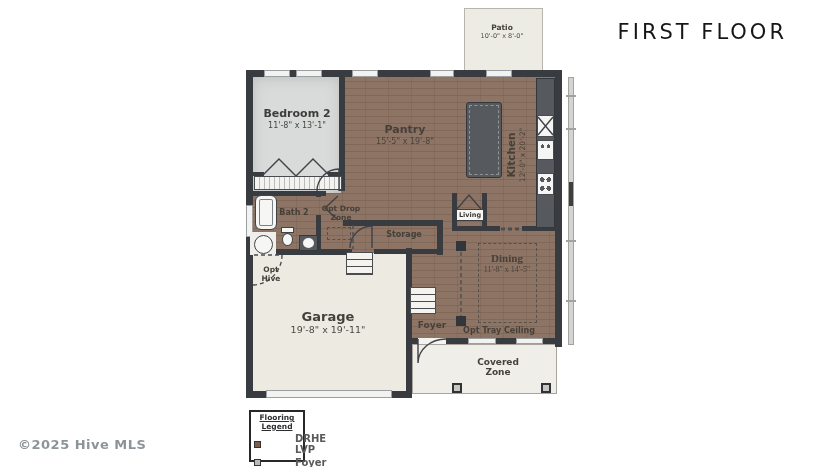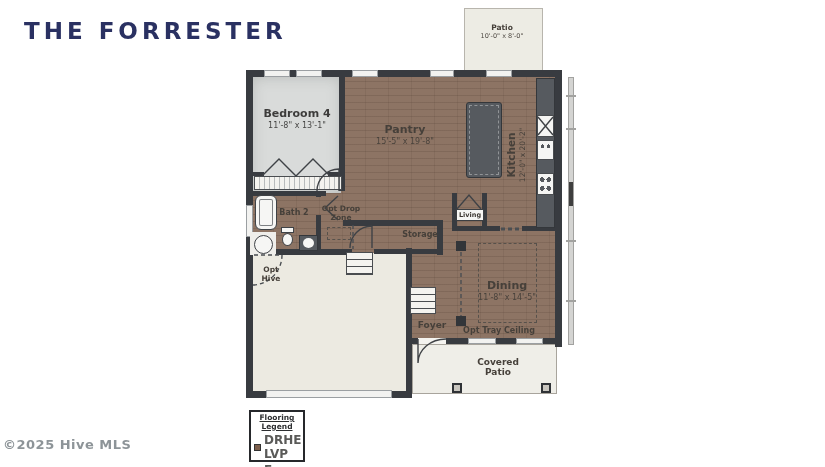--- a/index.html
+++ b/index.html
@@ -4,21 +4,21 @@
 <style>
   html,body{margin:0;padding:0;background:#fff;}
   #canvas{position:relative;width:825px;height:467px;background:#fff;overflow:hidden;
     font-family:"DejaVu Sans",sans-serif;}
   .abs{position:absolute;}
   
   .plan-title{position:absolute;left:24px;top:18px;font-size:23px;font-weight:600;
     letter-spacing:4px;color:#2a3162;}
   .floor-title{position:absolute;right:38px;top:20px;font-size:21px;font-weight:500;
     letter-spacing:3px;color:#161616;}
-  .watermark{position:absolute;left:3px;top:437px;font-size:13px;font-weight:600;
+  .watermark{position:absolute;left:18px;top:437px;font-size:13px;font-weight:600;
     color:#8d9498;letter-spacing:0.5px;}
   
   .wood{background:
     repeating-linear-gradient(90deg,rgba(62,44,34,0.10) 0 1px,transparent 1px 23px),
     repeating-linear-gradient(180deg,transparent 0 6px,rgba(62,44,34,0.16) 6px 7px),
     #8d7464;}
   .carpet{background:#d9dbda;box-shadow:inset 0 0 14px rgba(120,125,122,0.35);}
   .cream{background:#eceae1;}
   .patio{background:#edece4;border:1px solid #b8b5ad;}
   .porch{background:#efeee8;border:1px solid #a8a49c;}
@@ -68,29 +68,29 @@
     text-align:center;color:#46403a;line-height:1.2;white-space:nowrap;}
   .pantry-box{position:absolute;background:#f6f6f4;border:1px solid #3b3e42;box-sizing:border-box;
     display:flex;align-items:center;justify-content:center;font-size:6.5px;font-weight:700;color:#3c3731;}
   
   .legend{position:absolute;left:249px;top:410px;width:56px;height:52px;background:#fff;
     border:2px solid #26282b;box-sizing:border-box;padding:2px 3px;}
   .legend-title{font-size:7.5px;font-weight:700;color:#2c2e30;text-align:center;
     text-decoration:underline;line-height:1.15;margin-bottom:2px;}
   .legend-row{display:flex;align-items:center;gap:3px;margin-top:2px;}
   .swatch{width:7px;height:7px;border:1px solid #333;box-sizing:border-box;flex:none;}
-  .legend-label{font-size:12px;color:#5a5a58;font-weight:600;}
+  .legend-label{font-size:10px;color:#5a5a58;font-weight:600;margin-left:31px;}
   svg.overlay{position:absolute;left:0;top:0;pointer-events:none;}
 </style>
 </head>
 <body>
 
 <div id="canvas">
 
-  <div class="plan-title">THE FORRESTER</div>
+  <div class="floor-title">FIRST FLOOR</div>
 
   <div class="abs patio" style="left:464px;top:8px;width:77px;height:64px;"></div>
   <div class="lbl" style="left:502px;top:24px;font-size:7.5px;">
     <div class="nm">Patio</div>
     <div class="dm" style="font-size:6.5px;">10'-0" x 8'-0"</div>
   </div>
 
   <div class="abs wood" style="left:250px;top:75px;width:308px;height:265px;"></div>
   <div class="abs carpet" style="left:252px;top:77px;width:89px;height:116px;"></div>
   <div class="abs cream" style="left:252px;top:253px;width:154px;height:139px;"></div>
@@ -174,58 +174,62 @@
     </g>
     <g stroke="#4a4e52" stroke-width="1.4" fill="none" stroke-dasharray="4 3">
       <path d="M282,255 A30,30 0 0 1 252,285 M254,255 L282,255"></path>
       <path d="M461,252 L461,316"></path>
       <path d="M353,225 L353,249"></path>
       <path d="M501,229 L521,229" stroke-width="3"></path>
     </g>
   </svg>
 
   <div class="lbl" style="left:297px;top:108px;font-size:11px;color:#3d3c3b;">
-    <div class="nm">Bedroom 4</div>
+    <div class="nm">Bedroom 2</div>
     <div class="dm" style="font-size:8px;">11'-8" x 13'-1"</div>
   </div>
   <div class="lbl" style="left:405px;top:124px;font-size:11px;">
     <div class="nm">Pantry</div>
     <div class="dm" style="font-size:8px;">15'-5" x 19'-8"</div>
   </div>
   <div class="kitchen-lbl" style="left:516px;top:155px;">
     <div class="nm" style="font-weight:700;font-size:10.5px;">Kitchen</div>
     <div class="dm" style="font-size:7.5px;">12'-0" x 20'-2"</div>
   </div>
   <div class="lbl" style="left:294px;top:208px;font-size:8px;">
     <div class="nm">Bath 2</div>
   </div>
   <div class="lbl wrap" style="left:341px;top:205px;font-size:7.5px;width:44px;margin-left:-22px;transform:none;">
     <div class="nm">Opt Drop Zone</div>
   </div>
-  <div class="lbl" style="left:420px;top:230px;font-size:8px;">
+  <div class="lbl" style="left:404px;top:230px;font-size:8px;">
     <div class="nm">Storage</div>
   </div>
   <div class="pantry-box" style="left:456px;top:209px;width:28px;height:12px;">
     <span>Living</span>
   </div>
-  <div class="lbl" style="left:507px;top:280px;font-size:11px;">
+  <div class="lbl" style="left:507px;top:252px;font-size:11px;font-family:Liberation Serif, serif;">
     <div class="nm">Dining</div>
     <div class="dm" style="font-size:8px;">11'-8" x 14'-5"</div>
   </div>
   <div class="lbl" style="left:499px;top:326px;font-size:8px;">
     <div class="nm">Opt Tray Ceiling</div>
   </div>
+  <div class="lbl" style="left:328px;top:310px;font-size:13px;">
+    <div class="nm">Garage</div>
+    <div class="dm" style="font-size:9.5px;">19'-8" x 19'-11"</div>
+  </div>
   <div class="lbl" style="left:432px;top:320px;font-size:9px;">
     <div class="nm">Foyer</div>
   </div>
   <div class="lbl wrap" style="left:271px;top:266px;font-size:7.5px;width:32px;margin-left:-16px;transform:none;">
     <div class="nm">Opt Hive</div>
   </div>
   <div class="lbl wrap" style="left:498px;top:357px;font-size:9px;width:60px;margin-left:-30px;transform:none;">
-    <div class="nm">Covered Patio</div>
+    <div class="nm">Covered Zone</div>
   </div>
 
   <div class="legend">
     <div class="legend-title">Flooring Legend</div>
     <div class="legend-row">
       <span class="swatch" style="background-color: rgb(125, 95, 76);"></span>
       <span class="legend-label">DRHE LVP</span>
     </div>
     <div class="legend-row">
       <span class="swatch" style="background-color: rgb(185, 188, 188);"></span>

